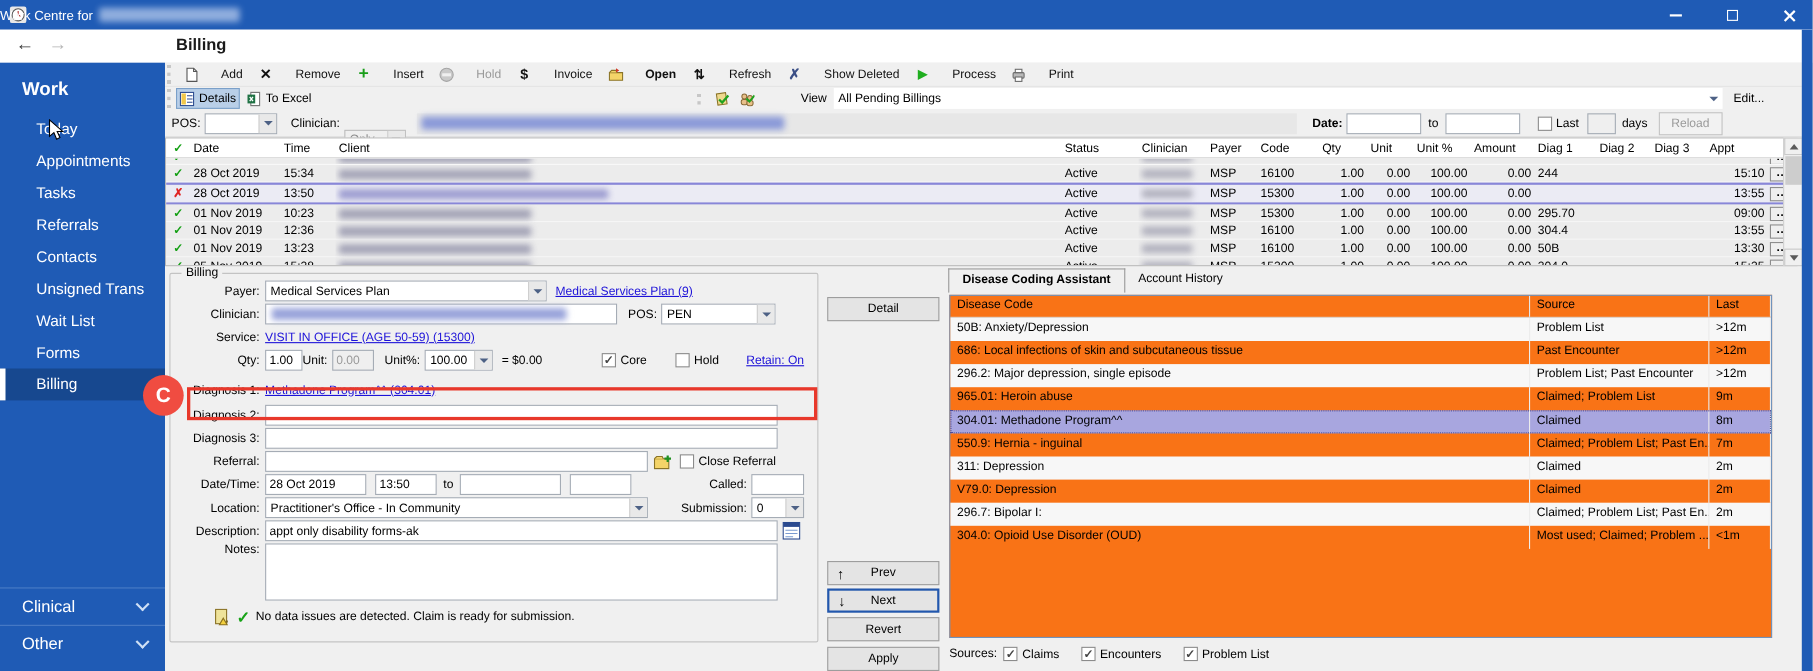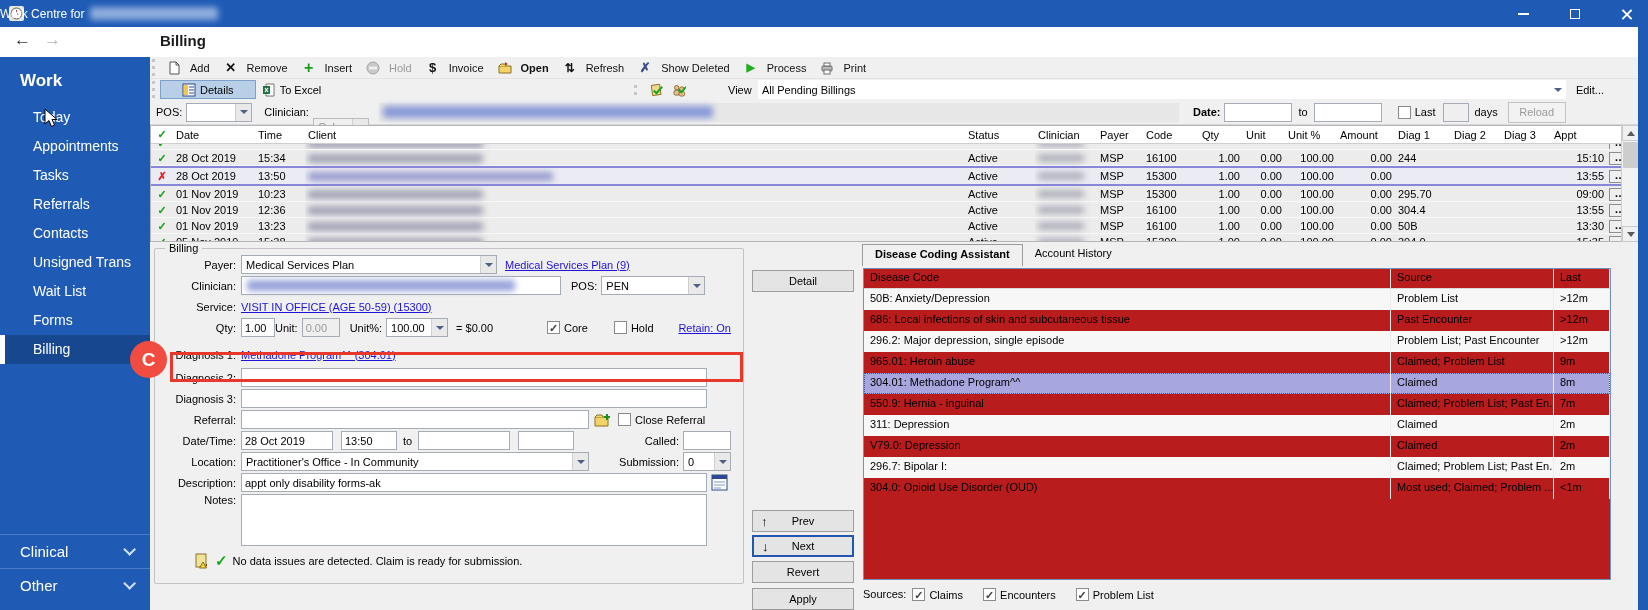--- a/index.html
+++ b/index.html
@@ -31,27 +31,27 @@
   .sb-item.selected { background:#17488f; border-left:5px solid #fff; padding-left:28px; }
   .sb-bottom { position:absolute; left:0; bottom:8px; width:150px; }
   .sb-sec { height:34px; display:flex; align-items:center; padding-left:20px; font-size:15px; border-top:1px solid #4a7cc6; position:relative; }
   .chev { position:absolute; right:18px; width:9px; height:9px; border-right:2px solid #cfe0f5; border-bottom:2px solid #cfe0f5; transform:rotate(45deg) translateY(-3px); }
 
   
   .main { position:absolute; left:150px; top:57px; width:1488px; height:553px; background:#f0f0f0; }
   .grip { width:5px; align-self:stretch; margin:2px 3px 2px 2px; border-left:3px dotted #c7c7c7; }
 
   .toolbar1 { position:absolute; left:0; top:0; width:100%; height:22px; display:flex; align-items:center; background:#f0f0f0; border-bottom:1px solid #e3e3e3; }
-  .tbtn { display:flex; align-items:center; gap:9px; padding:0 7px; height:20px; color:#111; cursor:default; white-space:nowrap; }
+  .tbtn { display:flex; align-items:center; gap:20px; padding:0 7px; height:20px; color:#111; cursor:default; white-space:nowrap; }
   .tbtn.disabled { color:#9a9a9a; }
   .tbtn.bold { font-weight:bold; }
   .tico { display:inline-flex; align-items:center; justify-content:center; width:14px; height:14px; font-weight:bold; }
 
   .toolbar2 { position:absolute; left:0; top:22px; width:100%; height:21px; display:flex; align-items:center; background:#f0f0f0; }
-  .tab-details { display:flex; align-items:center; gap:4px; height:19px; padding:0 21px; background:#b9cfe8; border:1px solid #7ba0c9; }
+  .tab-details { display:flex; align-items:center; gap:4px; height:19px; padding:0 2px; background:#b9cfe8; border:1px solid #7ba0c9; }
   .tab-excel { display:flex; align-items:center; gap:4px; height:19px; padding:0 6px; }
   .midicons { position:absolute; left:482px; display:flex; gap:8px; align-items:center; }
   .view-label { position:absolute; left:578px; }
   .view-combo { position:absolute; left:608px; right:72px; height:19px; background:#fff; display:flex; align-items:center; padding:0 4px; }
   .view-combo .varrow { margin-left:auto; }
   .edit-link { position:absolute; right:34px; }
 
   .filterbar { position:absolute; left:0; top:43px; width:100%; height:25px; display:flex; align-items:center; background:#f0f0f0; border-bottom:1px solid #d8d8d8; }
   .arrow-down { width:0; height:0; border-left:4px solid transparent; border-right:4px solid transparent; border-top:4px solid #4d6185; }
   .combo { display:inline-flex; align-items:center; background:#fff; border:1px solid #a5acb5; height:19px; }
@@ -105,21 +105,21 @@
   .midcol { position:absolute; left:602px; top:191px; width:102px; height:360px; }
   .mbtn { position:absolute; left:0; width:102px; height:22px; background:#e4e4e4; border:1px solid #9d9d9d; display:flex; align-items:center; justify-content:center; font-size:11px; }
   .mbtn .arr { position:absolute; left:8px; font-size:13px; font-weight:bold; }
   .mbtn.focus { border:2px solid #2257ad; font-weight:normal; }
 
   
   .dpanel { position:absolute; left:710px; top:185px; width:768px; height:368px; }
   .dtabs { position:absolute; left:2px; top:2px; height:22px; display:flex; }
   .dtab { padding:3px 12px 0 12px; height:22px; }
   .dtab.sel { font-weight:bold; background:#f0f0f0; border:1px solid #9a9a9a; border-bottom:none; }
-  .dtable { position:absolute; left:3px; top:26px; width:748px; height:312px; background:#b91c1c; border:1px solid #6f93bd; }
+  .dtable { position:absolute; left:3px; top:26px; width:748px; height:312px; background:#f97316; border:1px solid #6f93bd; }
   .d-grid { display:grid; grid-template-columns:1fr 163px 56px; }
   .d-head { height:20px; border-bottom:1px solid #d9d9d9; }
   .d-head .dc { padding:2px 6px; border-right:1px solid #e4e4e4; white-space:nowrap; }
   .d-row { height:21px; }
   .d-row:nth-child(odd) { background:#f7f7f7; }
   .d-row .dc { padding:3px 6px; border-right:1px solid #ececec; white-space:nowrap; overflow:hidden; }
   .d-row.sel { background:#a8a6df; outline:1px dotted #4d4d9a; outline-offset:-1px; }
   .d-row.sel:nth-child(odd) { background:#a8a6df; }
   .dsources { position:absolute; left:3px; top:346px; display:flex; align-items:flex-start; gap:6px; }
   .dsources .srcitem { display:flex; align-items:center; gap:4px; margin-right:14px; }

